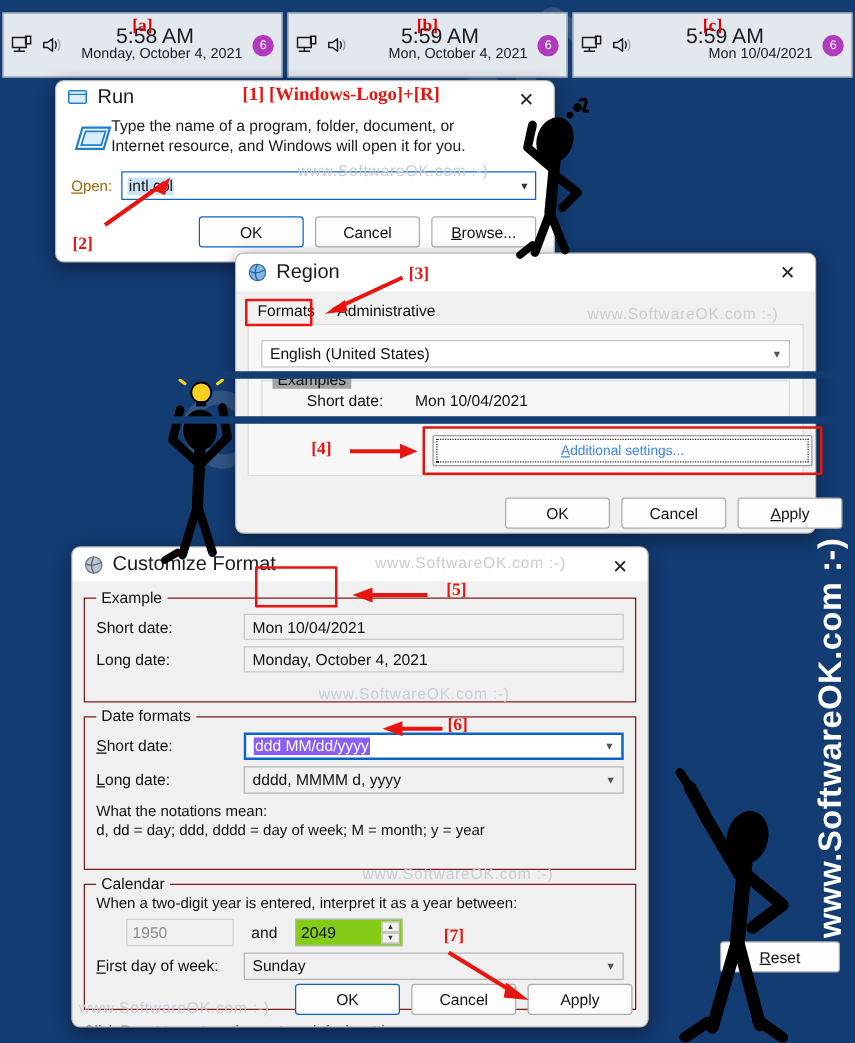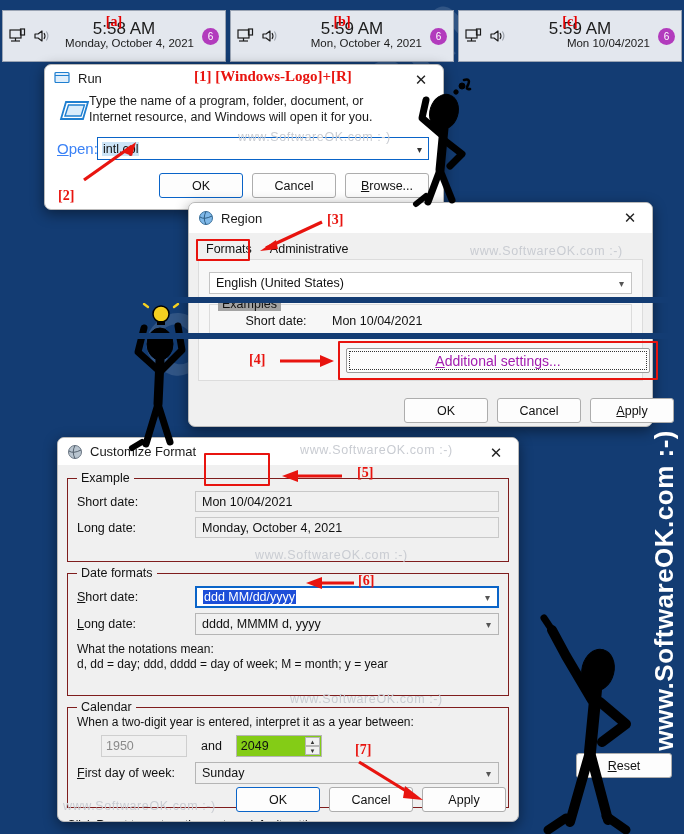--- a/index.html
+++ b/index.html
@@ -87,38 +87,38 @@
     border-radius:7px;
     box-shadow:0 4px 14px rgba(0,0,0,.45);
     overflow:hidden;
   }
   .win-tb{
     height:30px; background:#fff;
     display:flex; align-items:center;
     padding-left:9px;
     position:relative;
   }
-  .win-title{ font-size:13px; color:#1a1a1a; margin-left:7px;}
+  .win-title{ font-size:16px; color:#1a1a1a; margin-left:7px;}
   .win-x{
     position:absolute; right:0; top:0; width:44px;height:30px;
     display:flex;align-items:center;justify-content:center;
     font-size:15px;color:#222; font-family:"Liberation Sans",sans-serif;
   }
 
   
   #run{ left:44px; top:64px; width:400px; height:146px; background:#fff;}
   #run .win-tb{ background:transparent; height:26px; }
   .run-body{ padding:2px 14px 0 12px; position:relative;}
   .run-ico{ position:absolute; left:12px; top:6px; }
   .run-text{
     margin-left:32px; font-size:12.5px; color:#1a1a1a; line-height:16px;
     width:300px;
   }
   .run-openrow{ display:flex; align-items:center; margin-top:12px; }
-  .run-lbl{ font-size:15px; color:#3b82f6; width:40px;}
+  .run-lbl{ font-size:12px; color:#a16207; width:40px;}
   .combo{
     flex:1; height:23px; border:1px solid #0a64c8; background:#fff;
     display:flex;align-items:center; position:relative; padding-left:4px;
   }
   .combo .sel{
     background:#cce4f7; color:#111; font-size:12.5px; padding:0 1px;
   }
   .combo .caret{
     position:absolute;right:6px;top:50%;transform:translateY(-50%);
     font-size:10px;color:#333;
@@ -173,21 +173,21 @@
     position:absolute; color:#e8140f; font-weight:bold; font-size:14px;
     font-family:"Liberation Serif", serif; z-index:60; white-space:nowrap;
   }
   .arrow{ position:absolute; z-index:60; pointer-events:none;}
 
   
   .addbtn{
     position:absolute; left:346px; top:348px; width:304px; height:25px;
     background:#fdfdfd; border:1px solid #9a9a9a; border-radius:2px;
     display:flex;align-items:center;justify-content:center;
-    font-size:14px;color:#a21caf; z-index:30;
+    font-size:11px;color:#3b82f6; z-index:30;
   }
   .addbtn .inner{ position:absolute; inset:2px; border:1px dotted #333; }
 
   .regbtns{ position:absolute; right:10px; top:398px; display:flex; gap:9px; z-index:30;}
 
   
   #cust{ left:57px; top:437px; width:462px; height:385px; }
   #cust .win-tb{ background:#fff; height:27px;}
   .ctabs{ display:flex; padding:4px 0 0 7px; gap:0; position:relative;}
   .ctab{ font-size:12.5px;color:#111; padding:3px 8px;}
@@ -205,21 +205,21 @@
   .rbox{
     flex:1;height:21px;border:1px solid #c8c8c8;background:#f0f0f0;
     display:flex;align-items:center;padding:0 6px;font-size:12.5px;color:#111;
   }
   .dd{
     flex:1;height:22px;border:1px solid #b5b5b5;background:#f0f0f0;
     display:flex;align-items:center;padding:0 6px;font-size:12.5px;color:#111;
     position:relative;
   }
   .dd.focus{ border:2px solid #0a64c8; background:#fff;}
-  .dd .hl{ background:#1d4ed8; color:#fff; padding:0 1px;}
+  .dd .hl{ background:#8b5cf6; color:#fff; padding:0 1px;}
   .dd .caret{position:absolute;right:7px;top:50%;transform:translateY(-50%);font-size:10px;color:#555;}
   .note{ font-size:12px; color:#111; line-height:15px; margin-top:7px;}
   .spin{
     width:86px;height:22px;border:1px solid #b5b5b5;background:#84cc16;
     display:flex;align-items:center;padding:0 4px;font-size:12.5px;color:#111;
     position:relative;
   }
   .spin.dis{ background:#f0f0f0; color:#8a8a8a; border-color:#cfcfcf;}
   .spinbtns{
     position:absolute;right:1px;top:1px;bottom:1px;width:15px;

